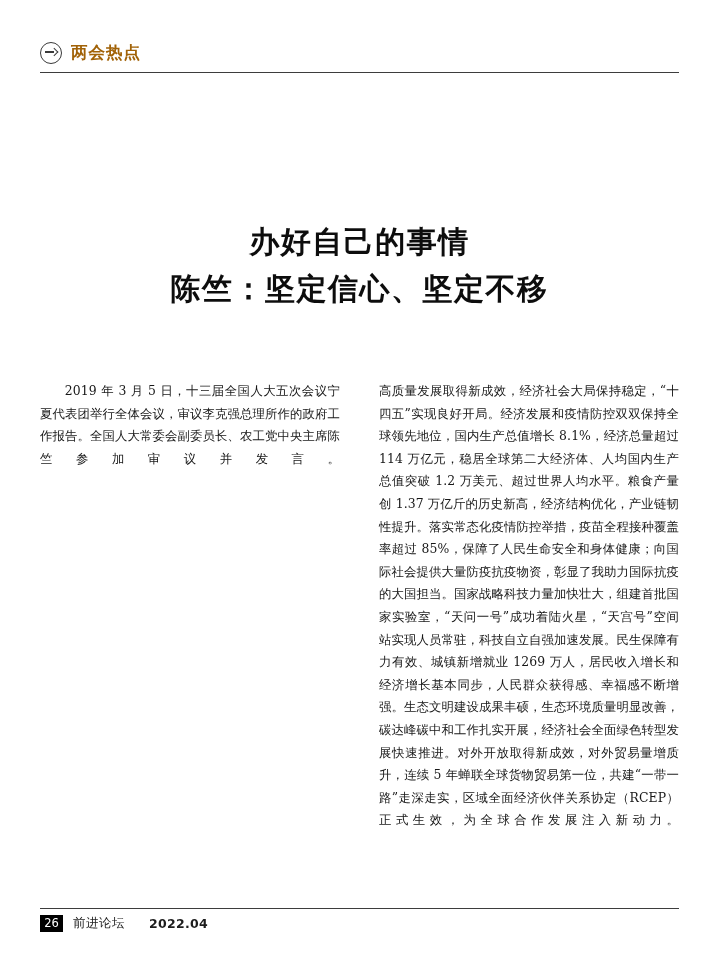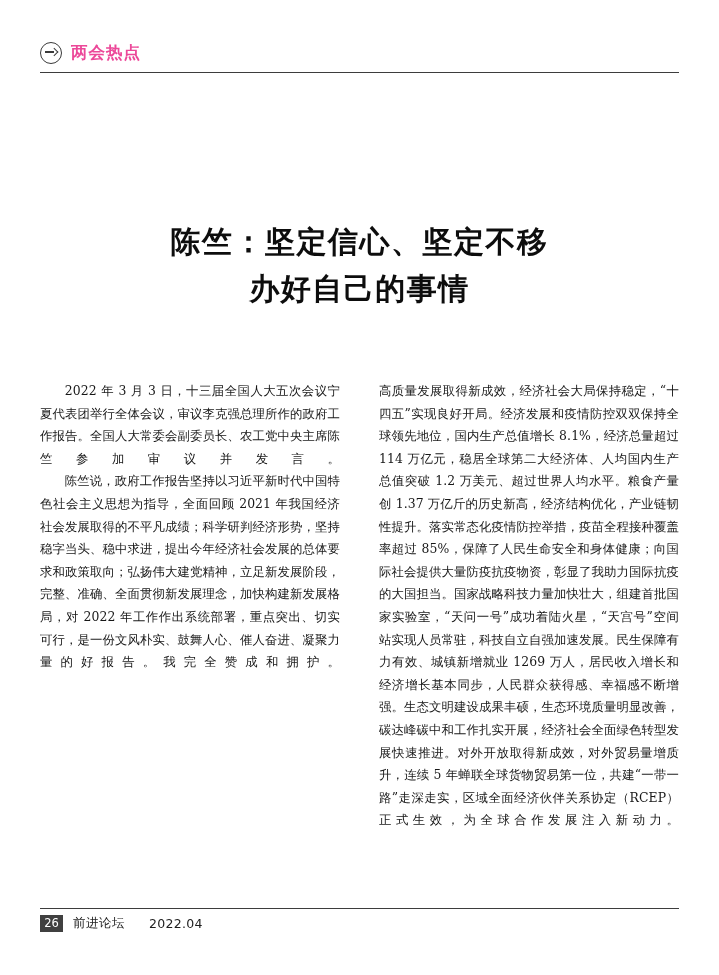--- a/index.html
+++ b/index.html
@@ -58,21 +58,21 @@
     height: 5.4px;
     border-top: 1.6px solid #3a3a3a;
     border-right: 1.6px solid #3a3a3a;
     transform: rotate(45deg);
   }
   .header-title {
     font-family: "DejaVu Sans", "Liberation Sans", sans-serif;
     font-size: 16.5px;
     font-weight: bold;
     letter-spacing: 1px;
-    color: #ec4899;
+    color: #a16207;
   }
   .header-rule {
     position: absolute;
     left: 40px;
     top: 72px;
     width: 639px;
     height: 1px;
     background: #3d3d3d;
   }
 
@@ -134,21 +134,21 @@
   .footer {
     position: absolute;
     left: 40px;
     top: 910px;
     width: 639px;
     height: 26px;
     display: flex;
     align-items: center;
   }
   .page-num {
-    background: #404040;
+    background: #000000;
     color: #ffffff;
     font-family: "DejaVu Sans", "Liberation Sans", sans-serif;
     font-size: 11.5px;
     width: 23px;
     height: 17px;
     display: flex;
     align-items: center;
     justify-content: center;
     margin-right: 10px;
   }
@@ -157,42 +157,42 @@
     font-size: 12.5px;
     color: #1d1d1d;
     letter-spacing: 0.5px;
     margin-right: 24px;
   }
   .footer-date {
     font-family: "DejaVu Sans", "Liberation Sans", sans-serif;
     font-size: 12.5px;
     color: #1d1d1d;
     letter-spacing: 0.3px;
+    font-weight: bold;
   }
 </style>
 </head>
 <body>
 
 <div class="page">
 
   <div class="header">
     <span class="header-icon"></span>
     <span class="header-title">两会热点</span>
   </div>
   <div class="header-rule"></div>
 
   <div class="title-block">
+    <div class="title-line">办好自己的事情</div>
     <div class="title-line">陈竺：坚定信心、坚定不移</div>
-    <div class="title-line">办好自己的事情</div>
   </div>
 
   <div class="columns">
     <div class="col">
-      <p class="indent">2022 年 3 月 3 日，十三届全国人大五次会议宁夏代表团举行全体会议，审议李克强总理所作的政府工作报告。全国人大常委会副委员长、农工党中央主席陈竺参加审议并发言。</p>
-      <p class="indent">陈竺说，政府工作报告坚持以习近平新时代中国特色社会主义思想为指导，全面回顾 2021 年我国经济社会发展取得的不平凡成绩；科学研判经济形势，坚持稳字当头、稳中求进，提出今年经济社会发展的总体要求和政策取向；弘扬伟大建党精神，立足新发展阶段，完整、准确、全面贯彻新发展理念，加快构建新发展格局，对 2022 年工作作出系统部署，重点突出、切实可行，是一份文风朴实、鼓舞人心、催人奋进、凝聚力量的好报告。我完全赞成和拥护。</p>
+      <p class="indent">2019 年 3 月 5 日，十三届全国人大五次会议宁夏代表团举行全体会议，审议李克强总理所作的政府工作报告。全国人大常委会副委员长、农工党中央主席陈竺参加审议并发言。</p>
     </div>
     <div class="col">
       <p>高质量发展取得新成效，经济社会大局保持稳定，“十四五”实现良好开局。经济发展和疫情防控双双保持全球领先地位，国内生产总值增长 8.1%，经济总量超过 114 万亿元，稳居全球第二大经济体、人均国内生产总值突破 1.2 万美元、超过世界人均水平。粮食产量创 1.37 万亿斤的历史新高，经济结构优化，产业链韧性提升。落实常态化疫情防控举措，疫苗全程接种覆盖率超过 85%，保障了人民生命安全和身体健康；向国际社会提供大量防疫抗疫物资，彰显了我助力国际抗疫的大国担当。国家战略科技力量加快壮大，组建首批国家实验室，“天问一号”成功着陆火星，“天宫号”空间站实现人员常驻，科技自立自强加速发展。民生保障有力有效、城镇新增就业 1269 万人，居民收入增长和经济增长基本同步，人民群众获得感、幸福感不断增强。生态文明建设成果丰硕，生态环境质量明显改善，碳达峰碳中和工作扎实开展，经济社会全面绿色转型发展快速推进。对外开放取得新成效，对外贸易量增质升，连续 5 年蝉联全球货物贸易第一位，共建“一带一路”走深走实，区域全面经济伙伴关系协定（RCEP）正式生效，为全球合作发展注入新动力。</p>
     </div>
   </div>
 
   <div class="footer-rule"></div>
   <div class="footer">
     <span class="page-num">26</span>
     <span class="footer-text">前进论坛</span>

